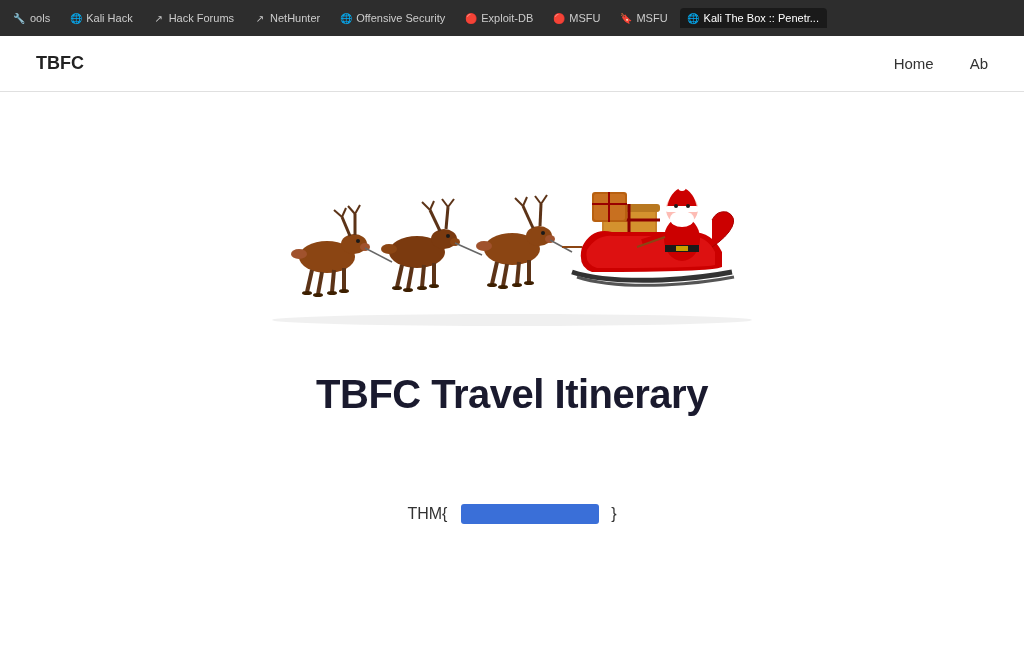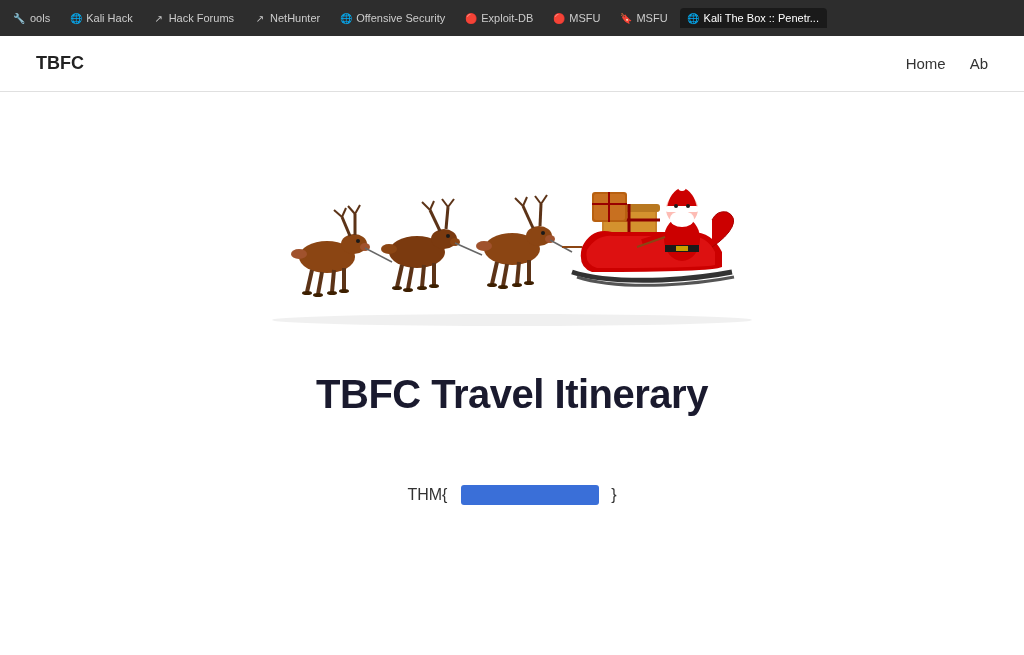--- a/index.html
+++ b/index.html
@@ -50,21 +50,21 @@
       height: 56px;
       justify-content: space-between;
     }
     .nav-logo {
       font-size: 18px;
       font-weight: bold;
       color: #222;
     }
     .nav-links {
       display: flex;
-      gap: 24px;
+      gap: 36px;
       align-items: flex-end;
     }
     .nav-link {
       font-size: 15px;
       color: #333;
       text-decoration: none;
       cursor: pointer;
     }
 
     
@@ -84,21 +84,21 @@
       position: relative;
       margin-bottom: 40px;
     }
 
     
     .page-title {
       font-size: 40px;
       font-weight: 900;
       color: #1a1a2e;
       text-align: center;
-      margin-bottom: 68px;
+      margin-bottom: 87px;
       letter-spacing: -0.5px;
     }
 
     
     .flag-text {
       font-size: 16px;
       color: #333;
       display: flex;
       align-items: center;
       gap: 12px;

